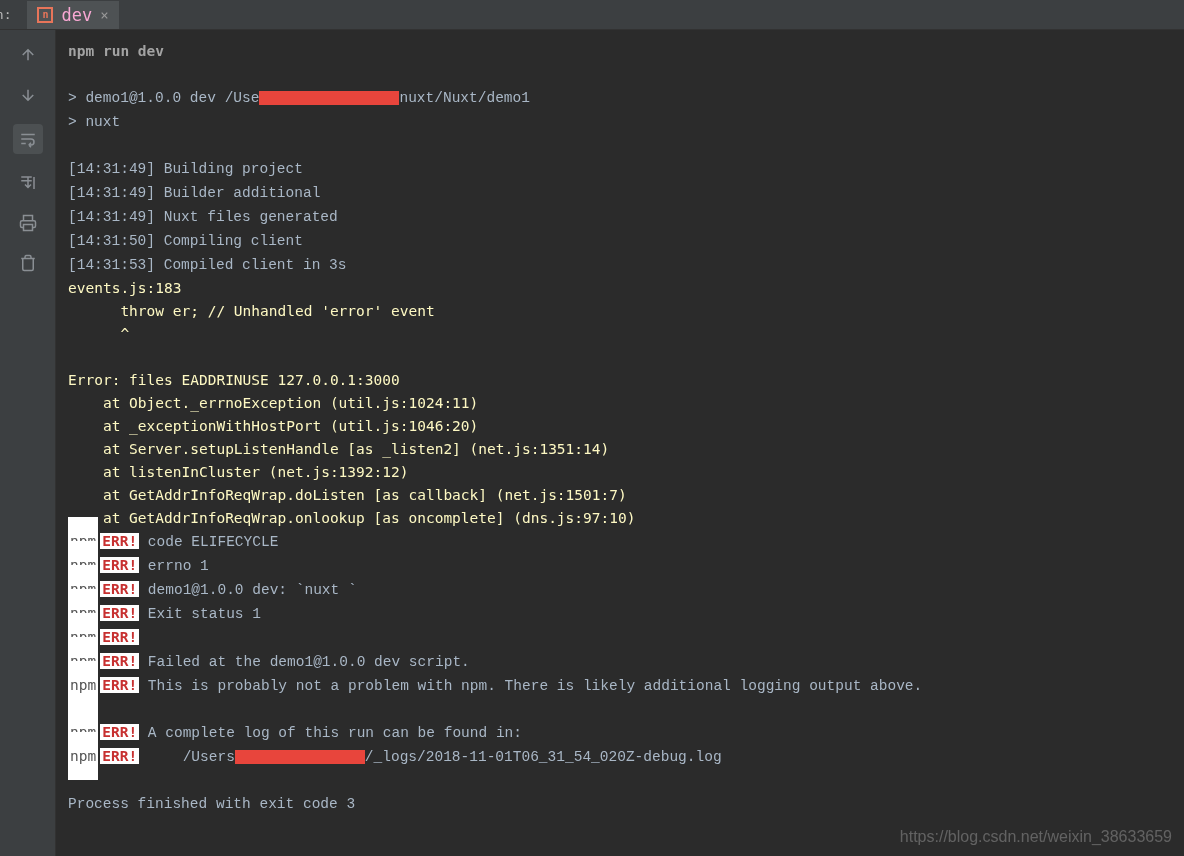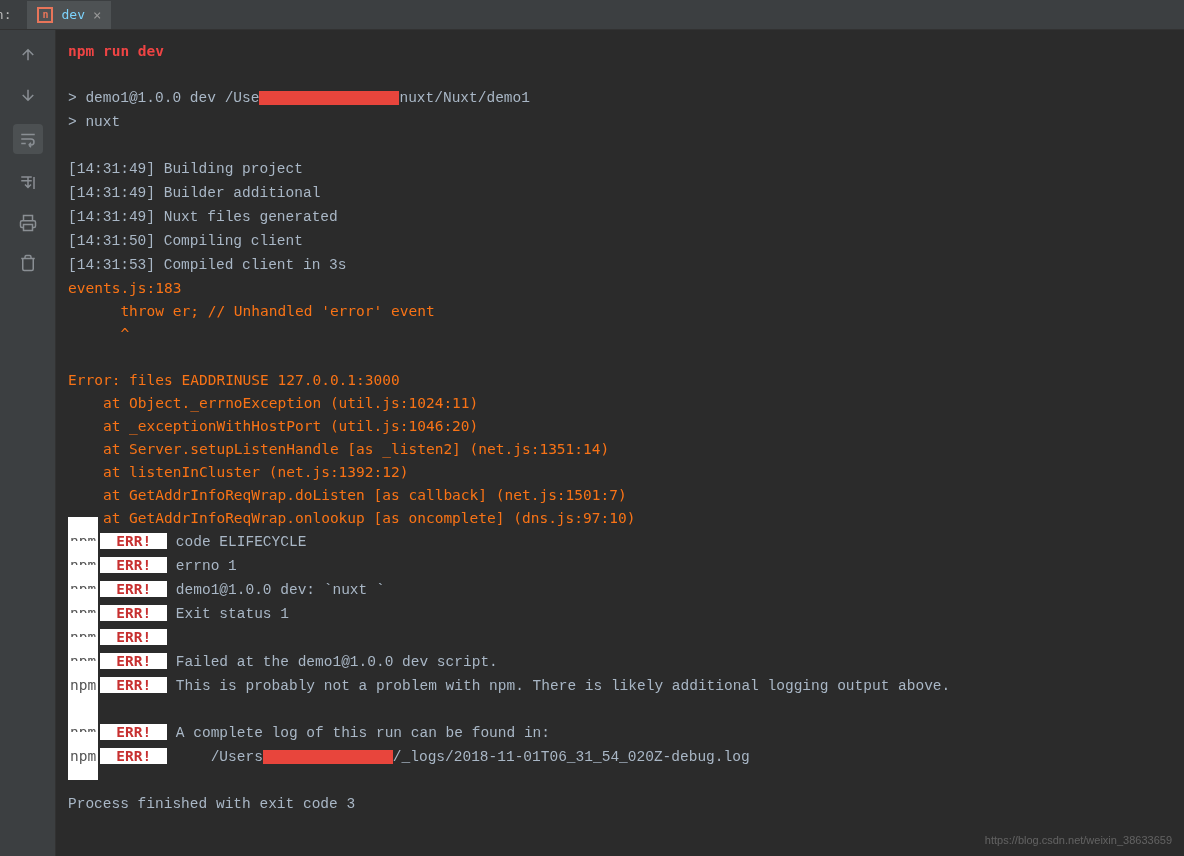--- a/index.html
+++ b/index.html
@@ -44,22 +44,22 @@
       height: 16px;
       display: inline-flex;
       align-items: center;
       justify-content: center;
       color: #e8755a;
       font-weight: bold;
       border: 2px solid #e8755a;
       font-size: 10px;
     }
     .tab-label {
-      color: #7dd3fc;
-      font-size: 13px;
+      color: #f9a8d4;
+      font-size: 17px;
     }
     .tab-close {
       color: #999;
       font-size: 14px;
       cursor: pointer;
     }
     .main-area {
       display: flex;
       height: calc(100% - 30px);
     }
@@ -95,47 +95,47 @@
     }
     .terminal {
       flex: 1;
       background: #2b2b2b;
       padding: 10px 12px;
       overflow: hidden;
       line-height: 23px;
       white-space: pre;
     }
     .t-gray { color: #a9b7c6; font-family: Liberation Mono, monospace; }
-    .t-cmd { color: #ef4444; font-weight: bold; }
-    .t-red { color: #f97316; }
+    .t-cmd { color: #a3a3a3; font-weight: bold; }
+    .t-red { color: #fef9c3; }
     .t-redacted {
       background: #e8453c;
       color: #e8453c;
       display: inline-block;
       height: 14px;
       vertical-align: middle;
     }
     .npm-bg {
       background: #ffffff;
       color: #555;
       padding: 16px 2px;
     }
     .err-bg {
       background: #ffffff;
       color: #c73030;
       font-weight: bold;
-      padding: 0 16px;
+      padding: 0 2px;
       margin-left: 2px;
     }
     .watermark {
       position: absolute;
       bottom: 10px;
       right: 12px;
       color: rgba(200,200,200,0.35);
-      font-size: 11px;
+      font-size: 16px;
       font-family: Arial, sans-serif;
     }
   </style>
 </head>
 <body>
 
 <div class="top-bar">
   <span class="run-label">un:</span>
   <div class="tab">
     <span class="tab-icon">n</span>

